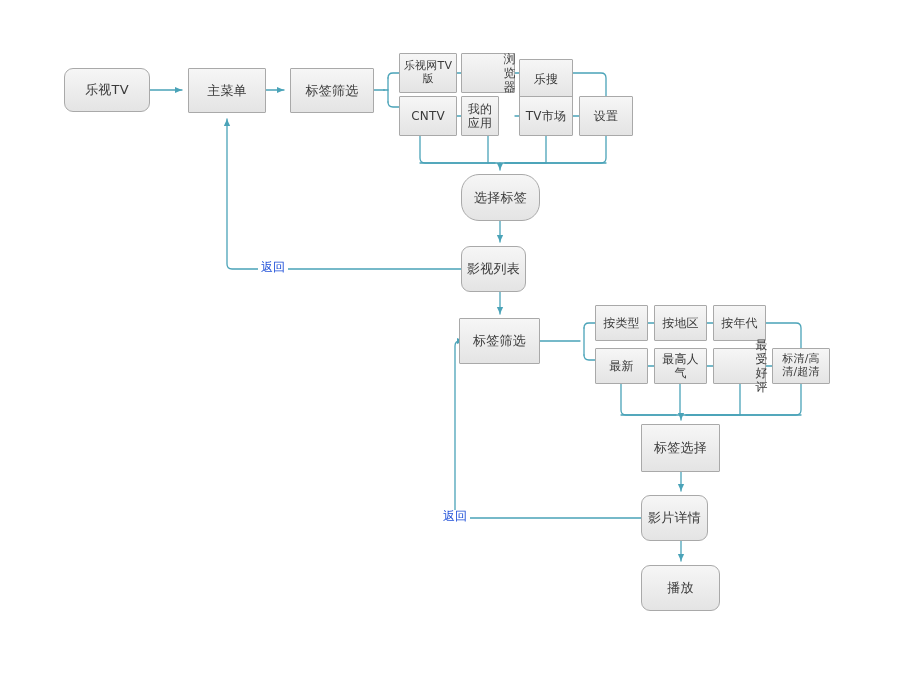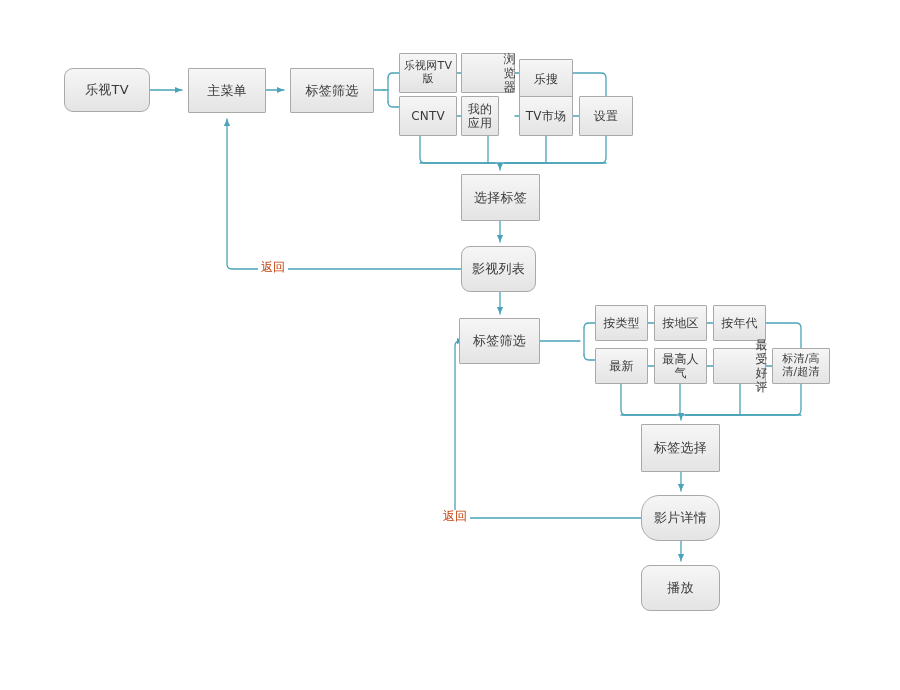--- a/index.html
+++ b/index.html
@@ -48,21 +48,21 @@
     border-radius: 1px;
   }
   .node .lbl {
     display: block;
     padding: 0 3px;
     white-space: pre-line;
   }
   .edge-label {
     position: absolute;
     background: #ffffff;
-    color: #c2410c;
+    color: #1d4ed8;
     z-index: 3;
     padding: 0 3px;
     white-space: nowrap;
     line-height: 1;
   }
 </style>
 </head>
 <body>
 
 <div id="canvas">
@@ -163,24 +163,24 @@
   <div class="node sq" style="left: 461px; top: 96px; width: 38px; height: 40px; font-size: 12px;">
     <span class="lbl">我的应用</span>
   </div>
   <div class="node sq" style="left: 519px; top: 96px; width: 54px; height: 40px; font-size: 12px;">
     <span class="lbl">TV市场</span>
   </div>
   <div class="node sq" style="left: 579px; top: 96px; width: 54px; height: 40px; font-size: 12px; align-items: center;">
     <span class="lbl">设置</span>
   </div>
 
-  <div class="node sq" style="left: 461px; top: 174px; width: 79px; height: 47px; font-size: 13px;">
+  <div class="node sq" style="left: 461px; top: 174px; width: 79px; height: 47px; font-size: 13px; border-radius: 18px;">
     <span class="lbl">选择标签</span>
   </div>
-  <div class="node rounded" style="left: 461px; top: 246px; width: 75px; height: 46px; font-size: 13px;">
+  <div class="node rounded" style="left: 461px; top: 246px; width: 65px; height: 46px; font-size: 13px;">
     <span class="lbl">影视列表</span>
   </div>
   <div class="node sq" style="left: 459px; top: 318px; width: 81px; height: 46px; font-size: 13px;">
     <span class="lbl">标签筛选</span>
   </div>
 
   <div class="node sq" style="left: 595px; top: 305px; width: 53px; height: 36px; font-size: 12px;">
     <span class="lbl">按类型</span>
   </div>
   <div class="node sq" style="left: 654px; top: 305px; width: 53px; height: 36px; font-size: 12px;">
@@ -198,21 +198,21 @@
   <div class="node sq" style="left: 713px; top: 348px; width: 53px; height: 36px; font-size: 12px; padding-left: 44px;">
     <span class="lbl">最受好评</span>
   </div>
   <div class="node sq" style="left: 772px; top: 348px; width: 58px; height: 36px; font-size: 11px;">
     <span class="lbl">标清/高清/超清</span>
   </div>
 
   <div class="node sq" style="left: 641px; top: 424px; width: 79px; height: 48px; font-size: 13px;">
     <span class="lbl">标签选择</span>
   </div>
-  <div class="node rounded" style="left: 641px; top: 495px; width: 79px; height: 46px; font-size: 13px; border-radius: 18px;">
+  <div class="node rounded" style="left: 641px; top: 495px; width: 67px; height: 46px; font-size: 13px;">
     <span class="lbl">影片详情</span>
   </div>
   <div class="node rounded" style="left: 641px; top: 565px; width: 79px; height: 46px; font-size: 13px;">
     <span class="lbl">播放</span>
   </div>
 
   <div class="edge-label" style="left: 258px; top: 261px; font-size: 12px;">返回</div>
   <div class="edge-label" style="left: 440px; top: 510px; font-size: 12px;">返回</div>
 
 </div>

